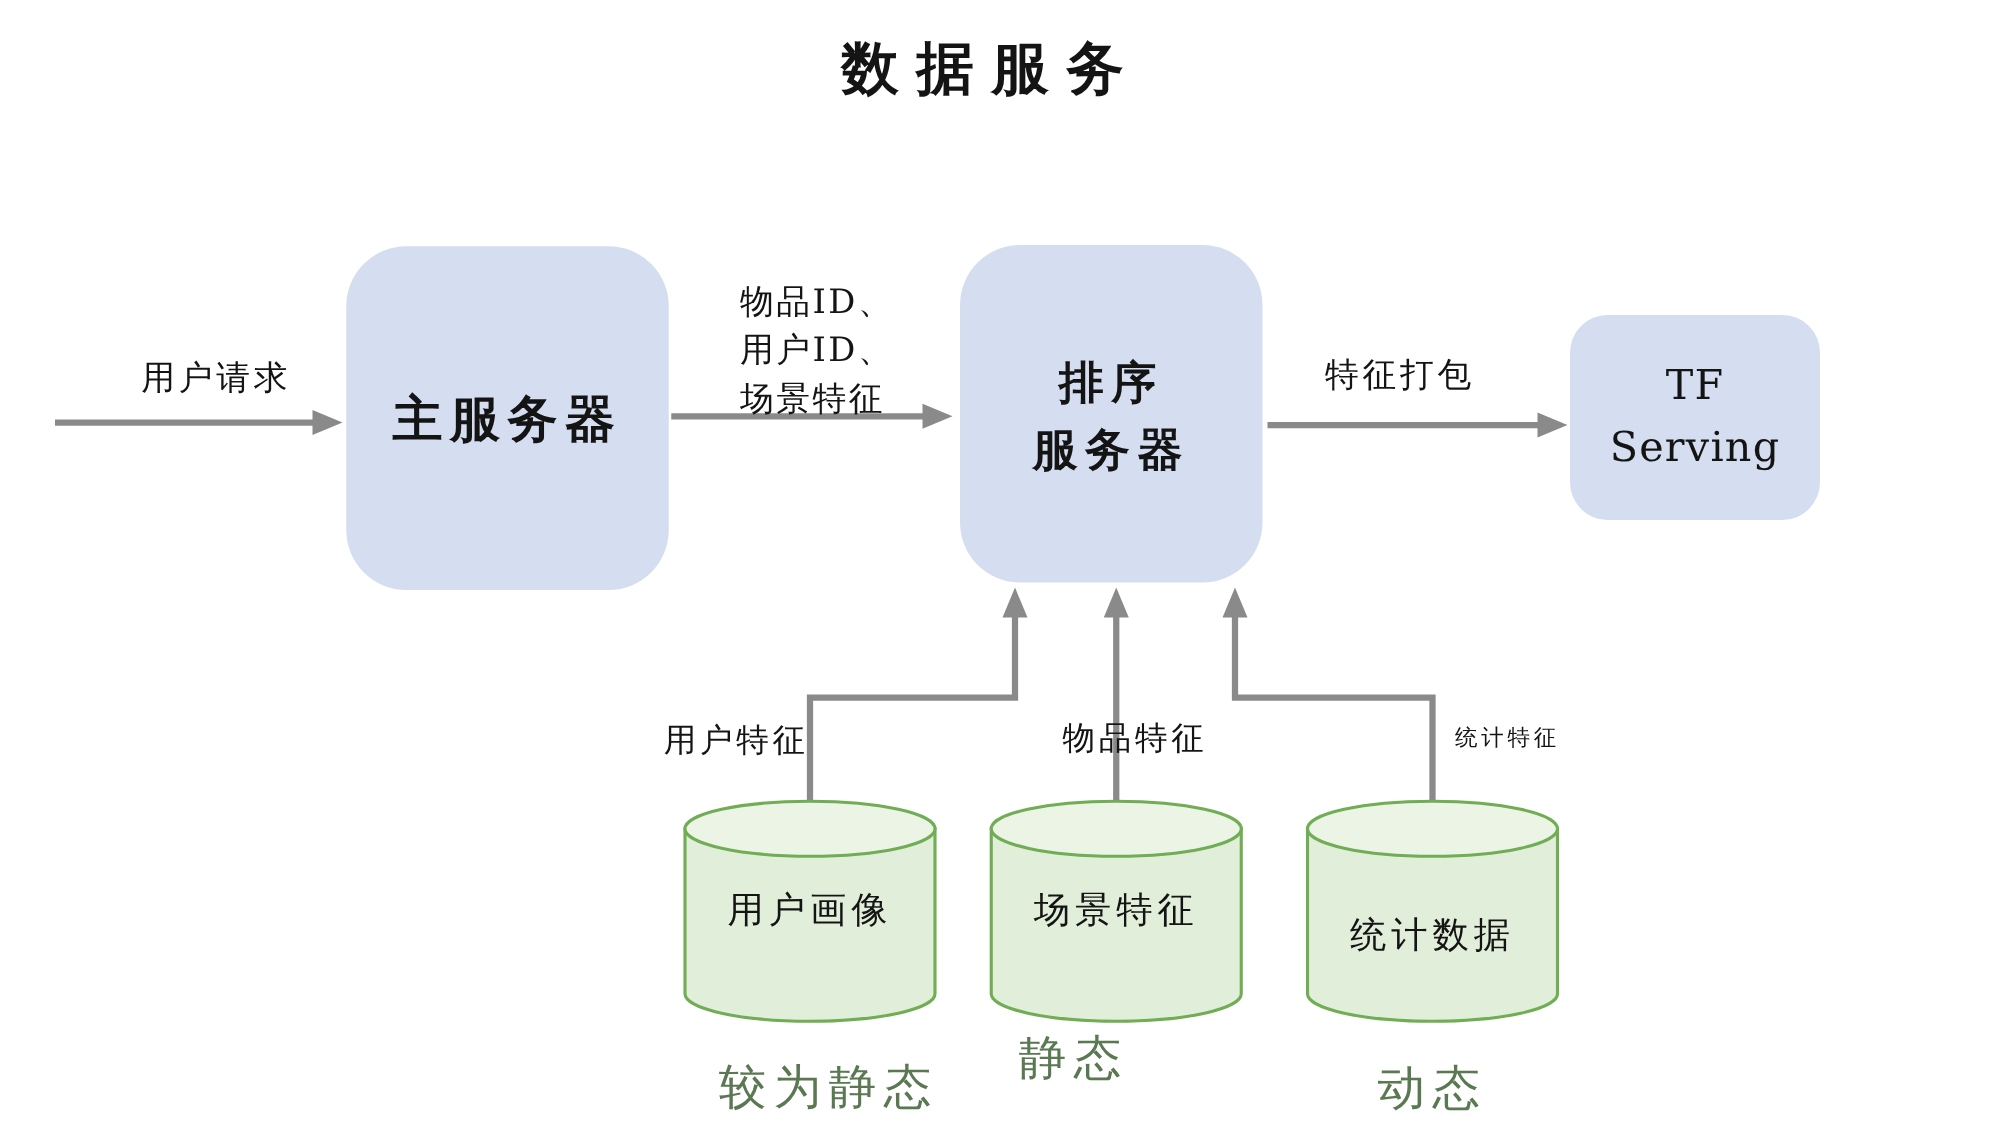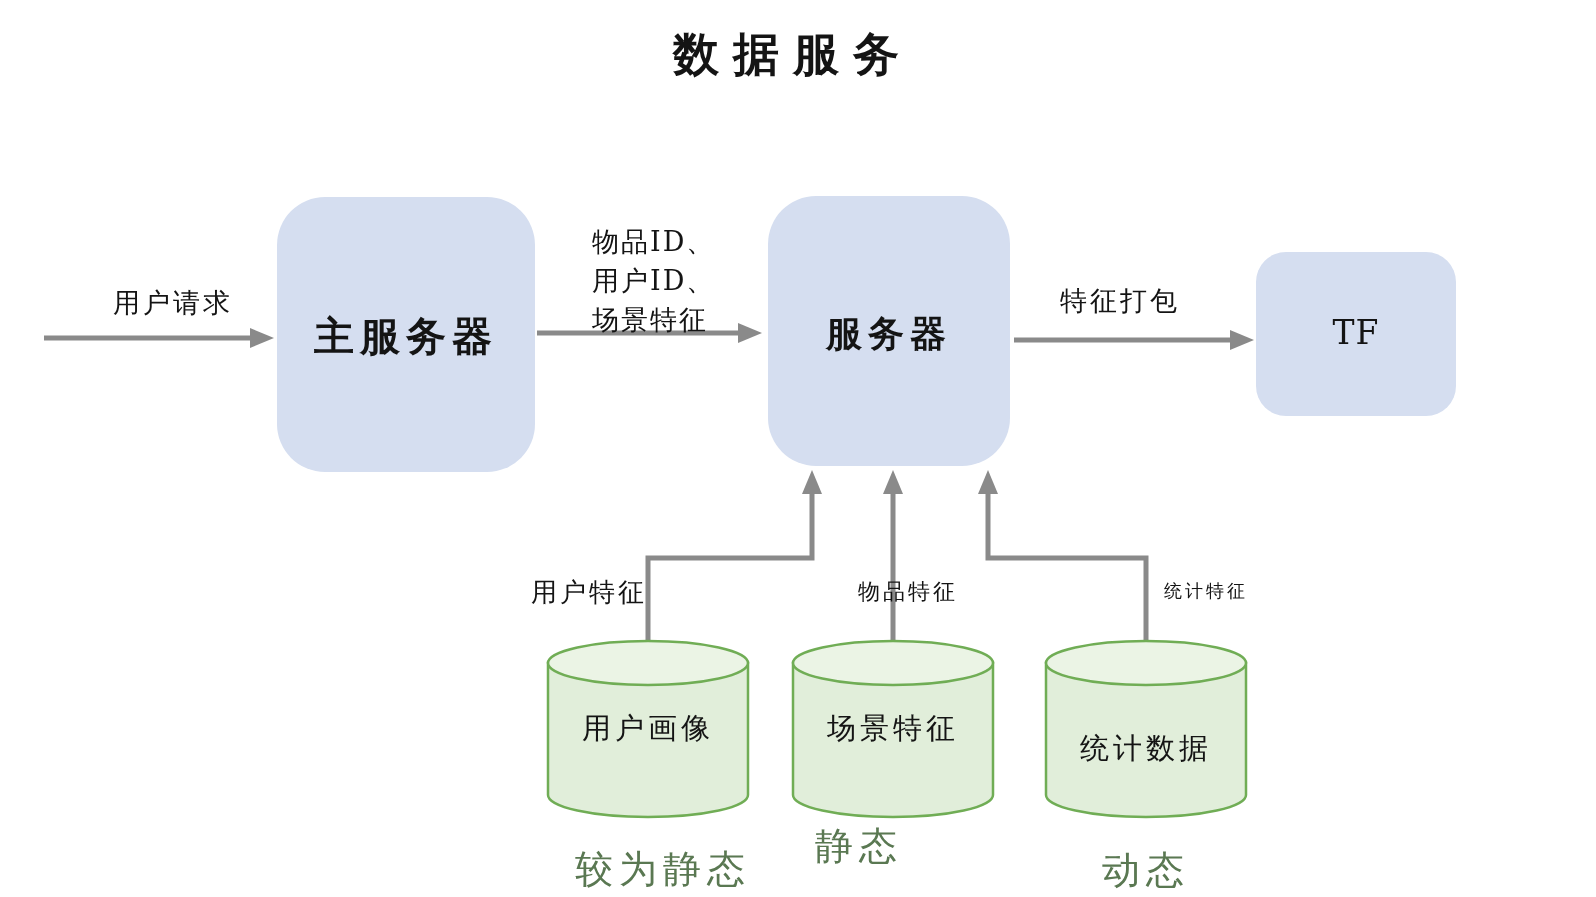--- a/index.html
+++ b/index.html
@@ -95,39 +95,41 @@
 
   <div class="label" style="left:793px; top:55px; font-size:46px; font-weight:900; letter-spacing:14px;">数据服务</div>
 
   <div class="node" style="left:277px; top:197px; width:258px; height:275px;"></div>
   <div class="node" style="left:768px; top:196px; width:242px; height:270px;"></div>
   <div class="node" style="left:1256px; top:252px; width:200px; height:164px; border-radius:30px;"></div>
 
   <div class="label node-label" style="left:406px; top:336px; font-size:40px;">主服务器</div>
 
   <div class="label node-label" style="left:889px; top:333px; font-size:36px; line-height:54px;">
+    <div>排序</div>
     <div>服务器</div>
   </div>
 
   <div class="label" style="left:1356px; top:333px; font-size:33px; line-height:50px; letter-spacing:1px;">
     <div>TF</div>
+    <div>Serving</div>
   </div>
 
   <div class="label edge-label" style="left:157px; top:303px;margin-left:16px;">用户请求</div>
 
   <div class="abs" style="left:592px; top:222px; font-size:27px; line-height:39px; letter-spacing:2px; color:#141414; text-align:left;">
     <div>物品ID、</div>
     <div>用户ID、</div>
     <div>场景特征</div>
   </div>
 
   <div class="label edge-label" style="left:1120px; top:301px;">特征打包</div>
 
   <div class="label edge-label" style="left:589px; top:593px; font-size:26px;">用户特征</div>
-  <div class="label edge-label" style="left:908px; top:592px; font-size:22px;">物品特征</div>
+  <div class="label edge-label" style="left:908px; top:592px; font-size:26px;">物品特征</div>
   <div class="label edge-label" style="left:1206px; top:591px; font-size:18px;">统计特征</div>
 
   <div class="label db-label" style="left:648px; top:728px;text-align:right;">用户画像</div>
   <div class="label db-label" style="left:893px; top:728px;">场景特征</div>
   <div class="label db-label" style="left:1146px; top:728px;margin-top:20px;">统计数据</div>
 
   <div class="label annotation" style="left:663px; top:870px;">较为静态</div>
   <div class="label annotation" style="left:859px; top:847px;">静态</div>
   <div class="label annotation" style="left:1146px; top:847px;margin-top:24px;">动态</div>
 

